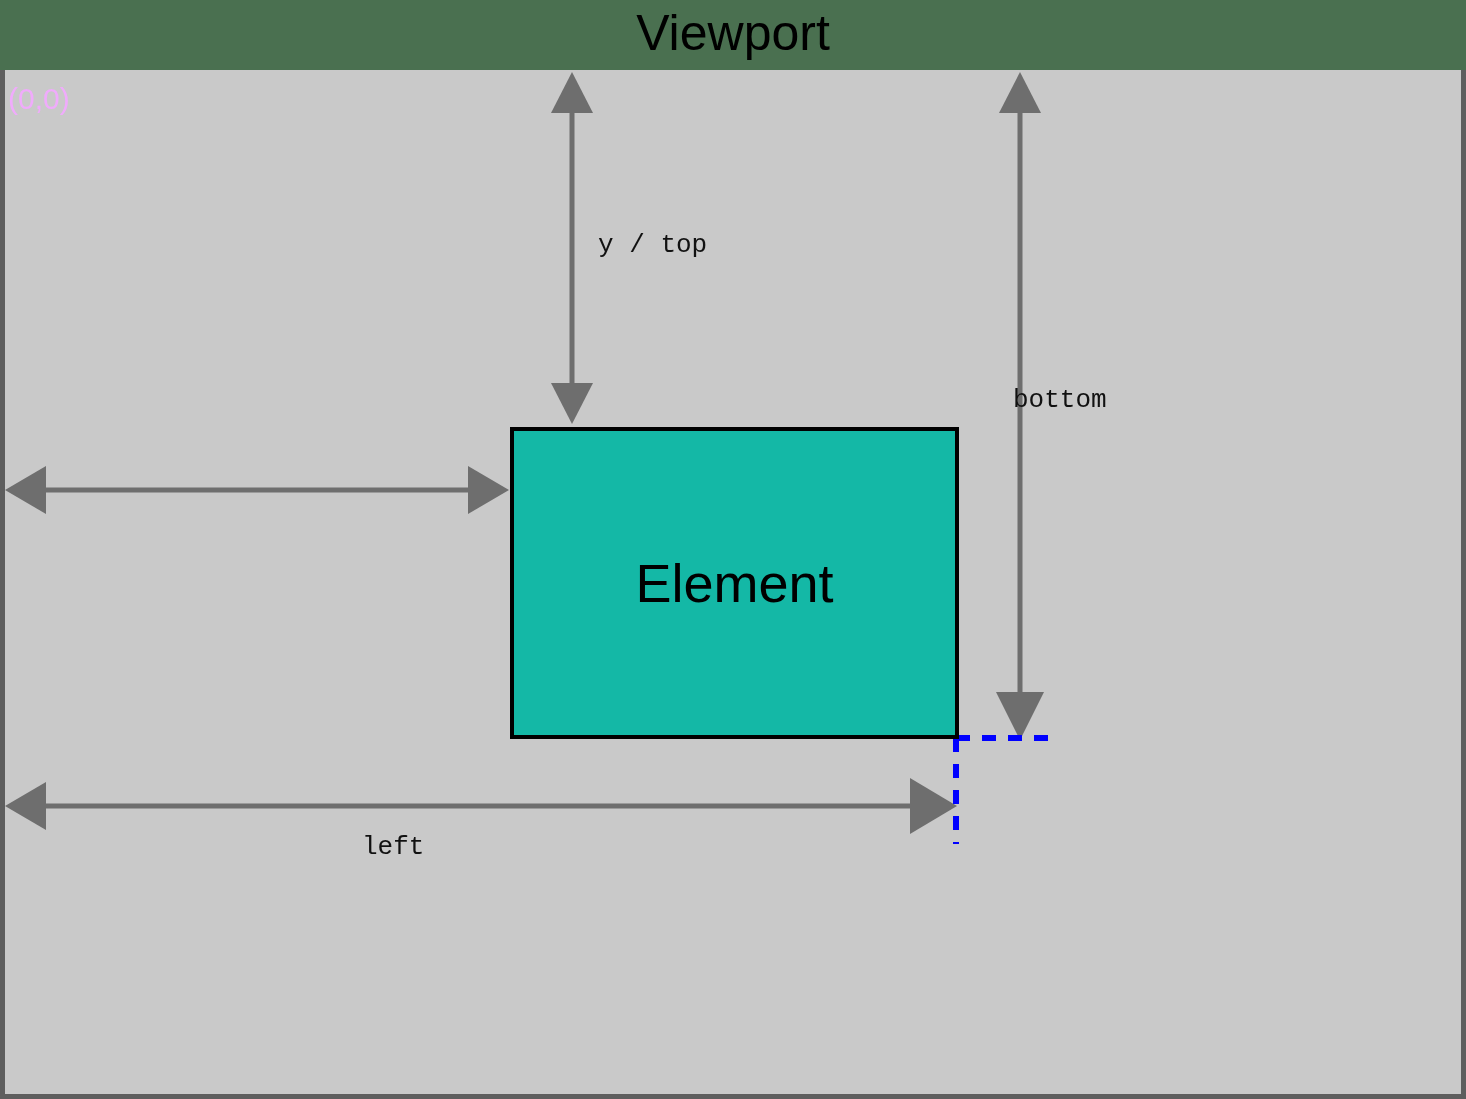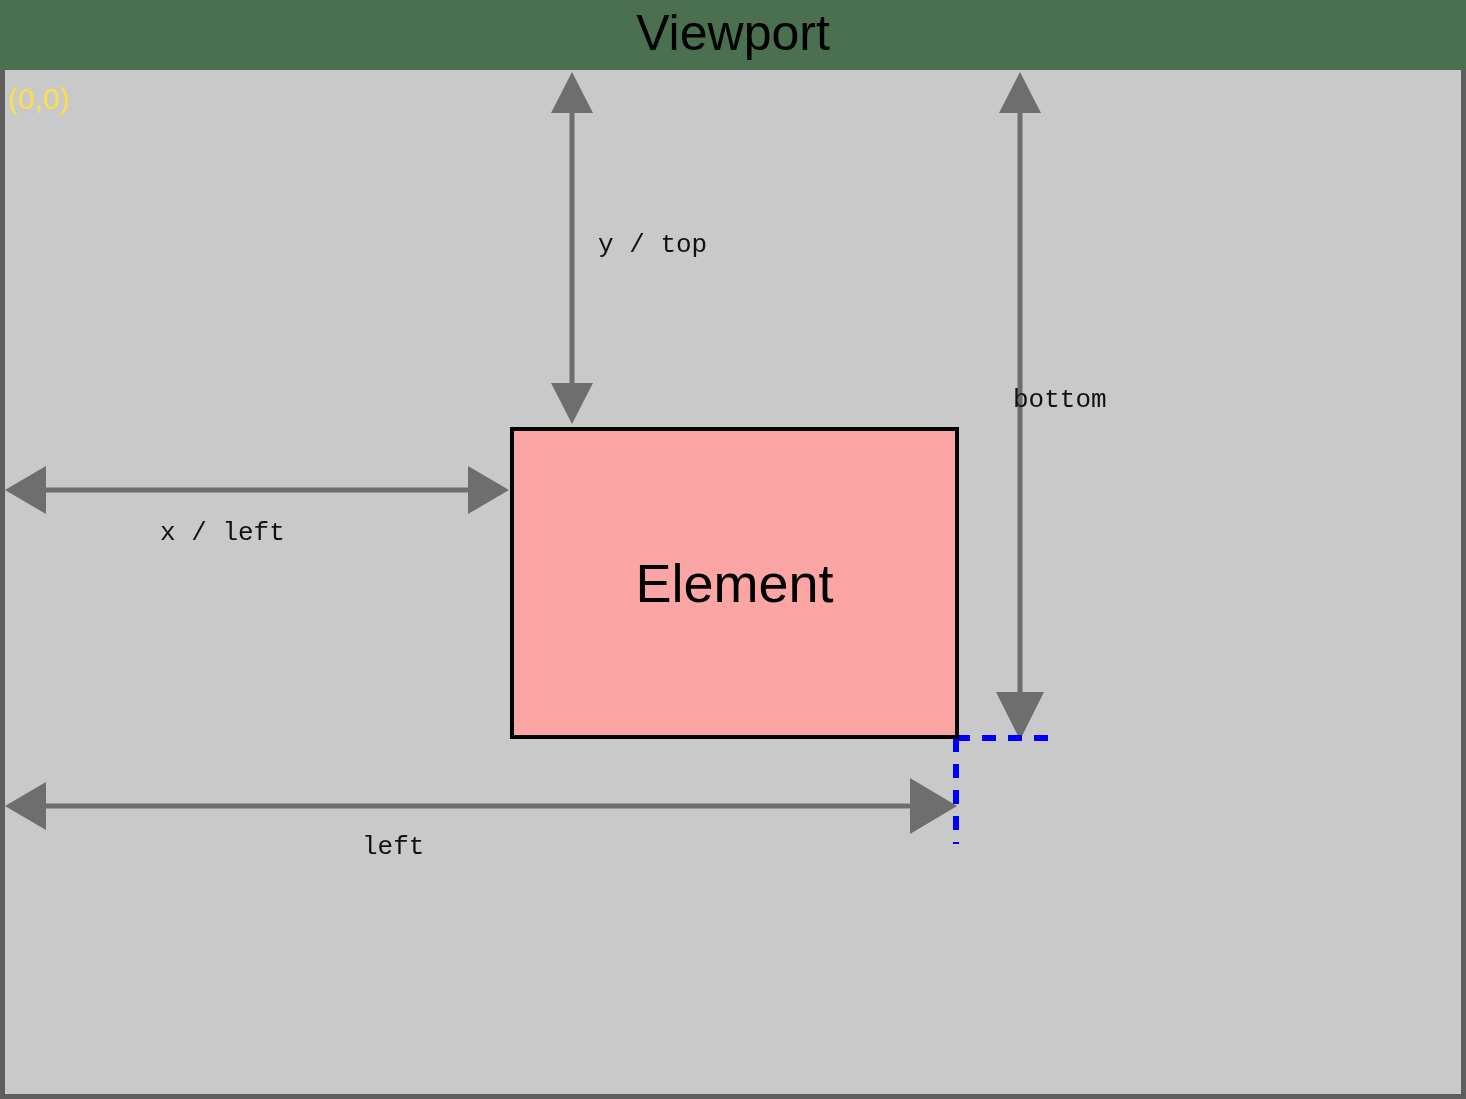--- a/index.html
+++ b/index.html
@@ -60,33 +60,33 @@
     height: 1099px;
     overflow: visible;
   }
 
   
   #origin-label {
     position: absolute;
     left: 8px;
     top: 82px;
     font-size: 30px;
-    color: #fde047;
+    color: #f0abfc;
     font-family: "Liberation Sans", sans-serif;
     white-space: nowrap;
   }
 
   
   #element-box {
     position: absolute;
     left: 510px;
     top: 427px;
     width: 449px;
     height: 312px;
-    background: #fca5a5;
+    background: #14b8a6;
     border: 4px solid #000000;
     box-sizing: border-box;
   }
   #element-label {
     position: absolute;
     left: 0;
     top: 0;
     width: 100%;
     height: 100%;
     display: flex;
@@ -154,16 +154,15 @@
       <line x1="956" y1="738" x2="956" y2="844" stroke="#0000ff" stroke-width="6" stroke-dasharray="14,12"></line>
     </g>
   </svg>
 
   <div id="element-box">
     <div id="element-label">Element</div>
   </div>
 
   <div class="measure-label" id="label-y-top">y / top</div>
   <div class="measure-label" id="label-bottom">bottom</div>
-  <div class="measure-label" id="label-x-left">x / left</div>
   <div class="measure-label" id="label-right">left</div>
 
 </div>
 
 </body></html>

